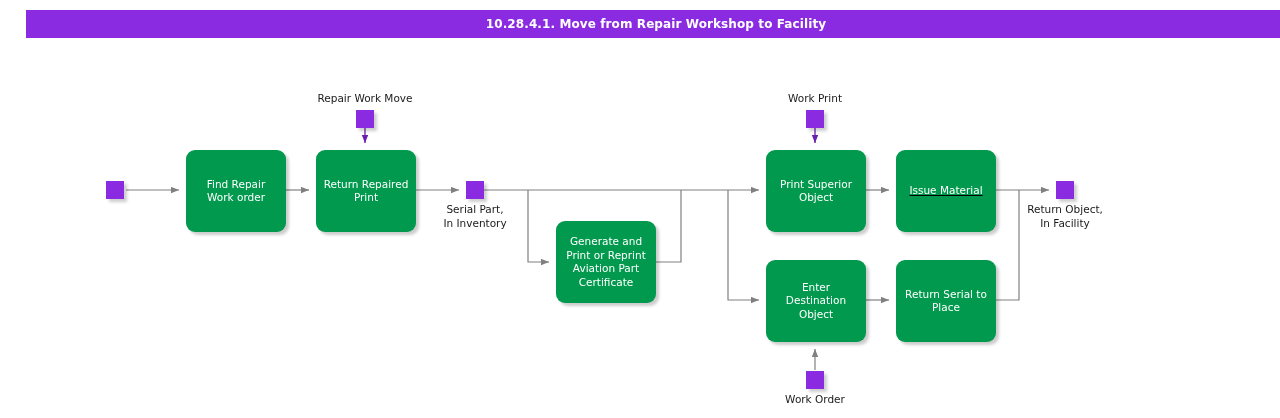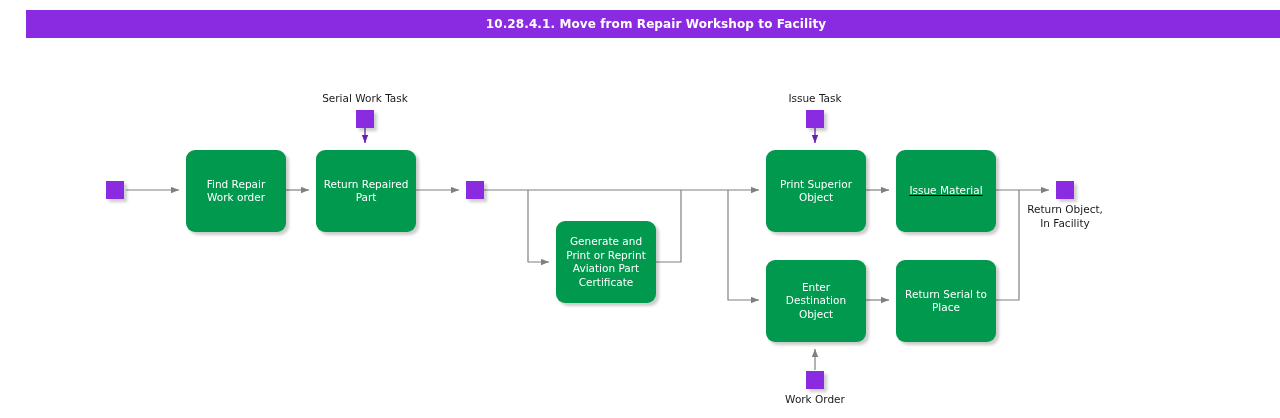--- a/index.html
+++ b/index.html
@@ -154,21 +154,21 @@
     </g>
   </svg>
 
   <div class="proc" style="left:170px; top:150px;">
     <span class="proc-label">Find Repair
 Work order</span>
   </div>
 
   <div class="proc" style="left:300px; top:150px;">
     <span class="proc-label">Return Repaired
-Part</span>
+Print</span>
   </div>
 
   <div class="proc" style="left:540px; top:221px;">
     <span class="proc-label">Generate and
 Print or Reprint
 Aviation Part
 Certificate</span>
   </div>
 
   <div class="proc" style="left:750px; top:150px;">
@@ -187,26 +187,28 @@
   </div>
 
   <div class="proc" style="left:880px; top:260px;">
     <span class="proc-label">Return Serial to
 Place</span>
   </div>
 
   <div class="marker" style="left:90px; top:181px;"></div>
 
   <div class="marker" style="left:340px; top:110px;"></div>
-  <div class="obj-label" style="left:269px; top:92px; width:160px;">Serial Work Task</div>
+  <div class="obj-label" style="left:269px; top:92px; width:160px;">Repair Work Move</div>
 
   <div class="marker" style="left:450px; top:181px;"></div>
+  <div class="obj-label" style="left:399px; top:203px; width:120px;">Serial Part,
+In Inventory</div>
 
   <div class="marker" style="left:790px; top:110px;"></div>
-  <div class="obj-label" style="left:729px; top:92px; width:140px;">Issue Task</div>
+  <div class="obj-label" style="left:729px; top:92px; width:140px;">Work Print</div>
 
   <div class="marker" style="left:790px; top:371px;"></div>
   <div class="obj-label" style="left:729px; top:393px; width:140px;">Work Order</div>
 
   <div class="marker" style="left:1040px; top:181px;"></div>
   <div class="obj-label" style="left:989px; top:203px; width:120px;">Return Object,
 In Facility</div>
 
 </div>
 

